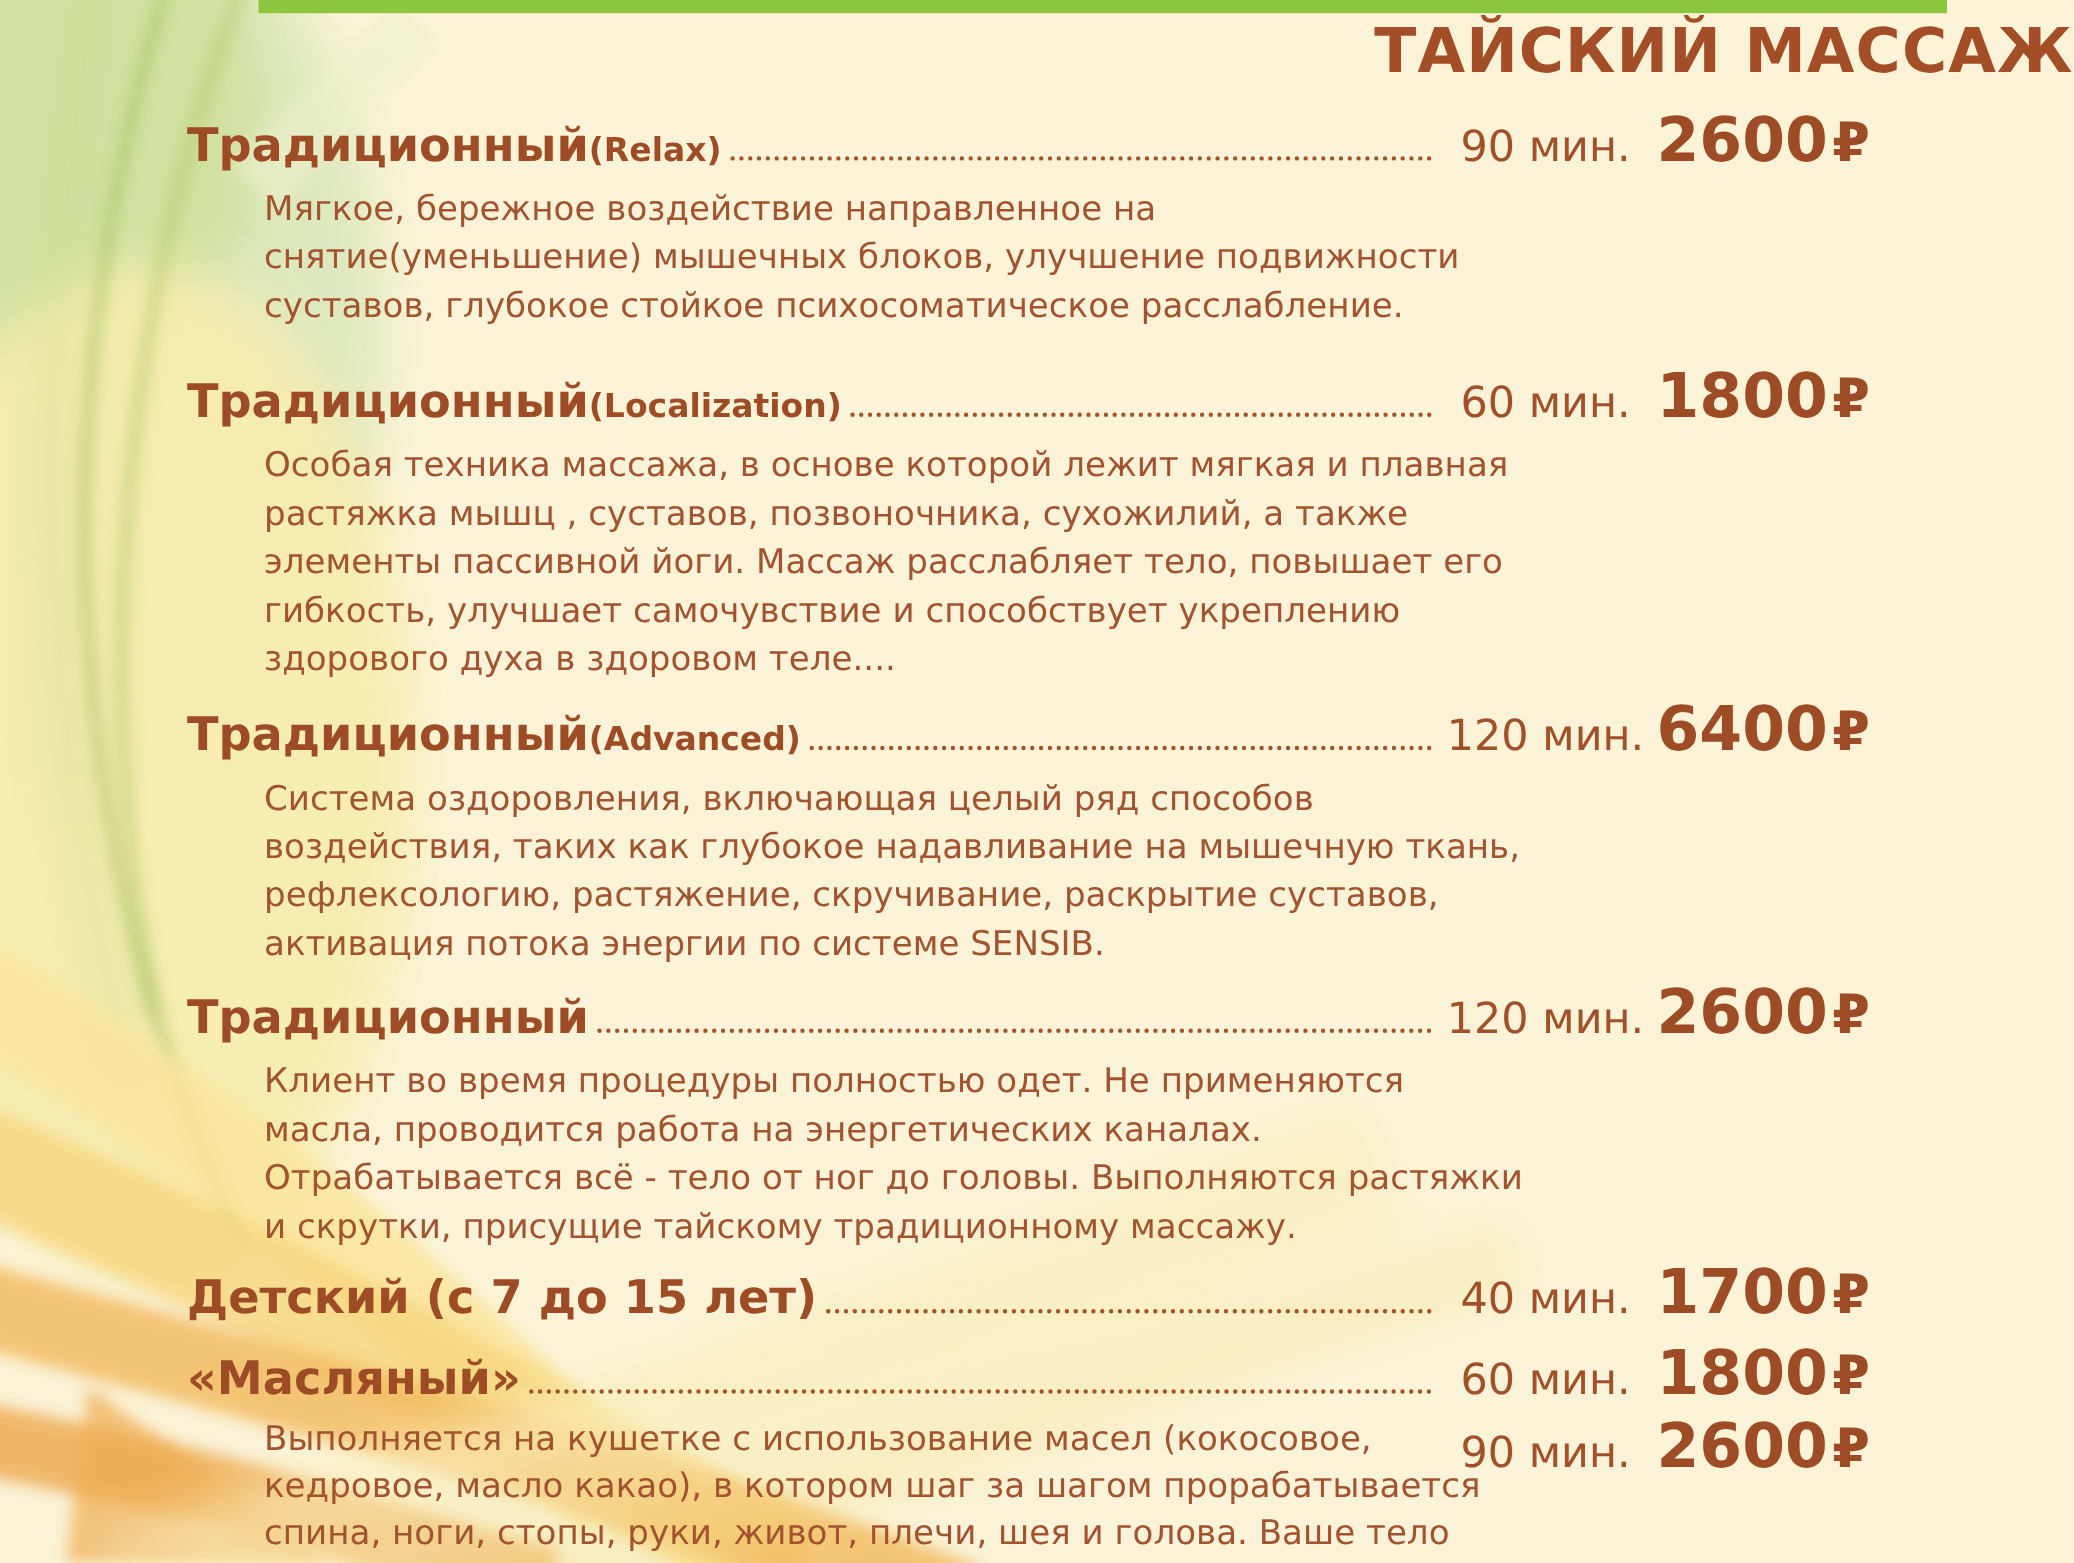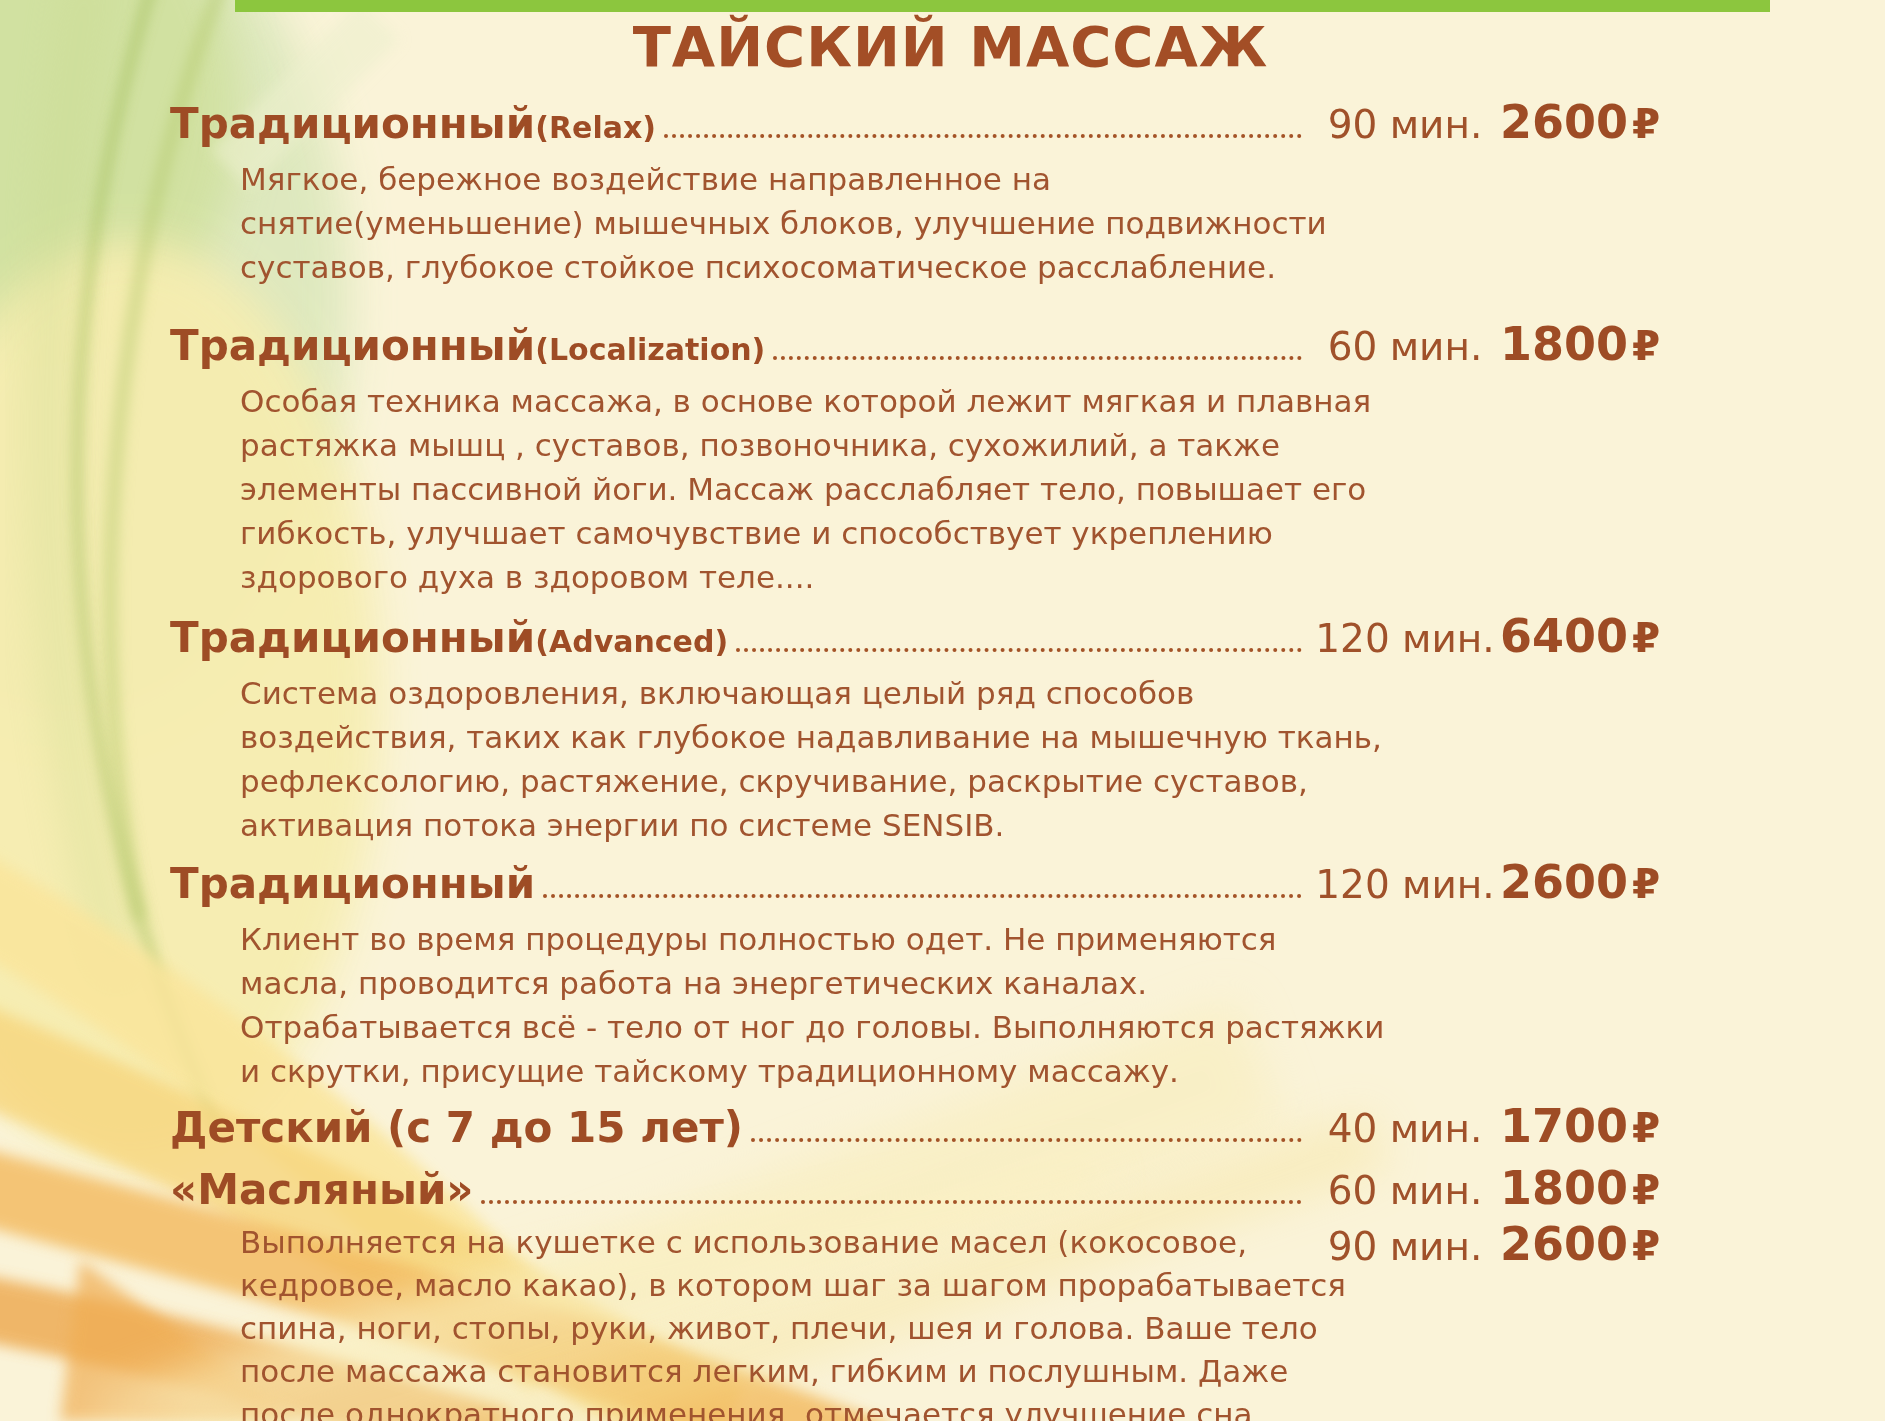--- a/index.html
+++ b/index.html
@@ -14,33 +14,33 @@
   #bg-art{position:absolute;left:0;top:0;width:1885px;height:1421px;z-index:0;}
   
   .top-bar{
     position:absolute;left:235px;top:0;width:1535px;height:12px;
     background:#8cc63e;z-index:2;
   }
   
   .content{position:relative;z-index:1;}
   .page-title{
     margin-top:14px;
-    text-align:center;
+    text-align:right;
     font-size:56px;font-weight:bold;letter-spacing:1px;
     color:#a34e26;
     margin-left:16px;
   }
   .menu{margin-left:170px;margin-right:185px;}
   .row{display:flex;align-items:baseline;white-space:nowrap;}
   .nm{font-size:42px;font-weight:bold;color:#9e4c25;flex:none;}
   .ql{font-size:30px;font-weight:bold;color:#9e4c25;flex:none;}
   .ql:empty{margin-left:0;}
   .leader{flex:1;border-bottom:4px dotted #a45327;margin:0 8px 10px 8px;min-width:30px;}
   .tm{flex:none;width:190px;text-align:center;font-size:39px;font-weight:400;color:#a0512a;}
-  .pr{flex:none;width:200px;text-align:left;font-size:46px;font-weight:bold;color:#9e4c25;}
+  .pr{flex:none;width:200px;text-align:right;font-size:56px;font-weight:bold;color:#9e4c25;}
   .rub{font-size:0.88em;margin-left:4px;}
   .desc{
     margin:8px 16px 0 70px;
     width:1150px;
     font-size:31px;line-height:44px;
     color:#a1542f;
   }
   
   .r0{margin-top:16px;}
   .r1{margin-top:28px;}

